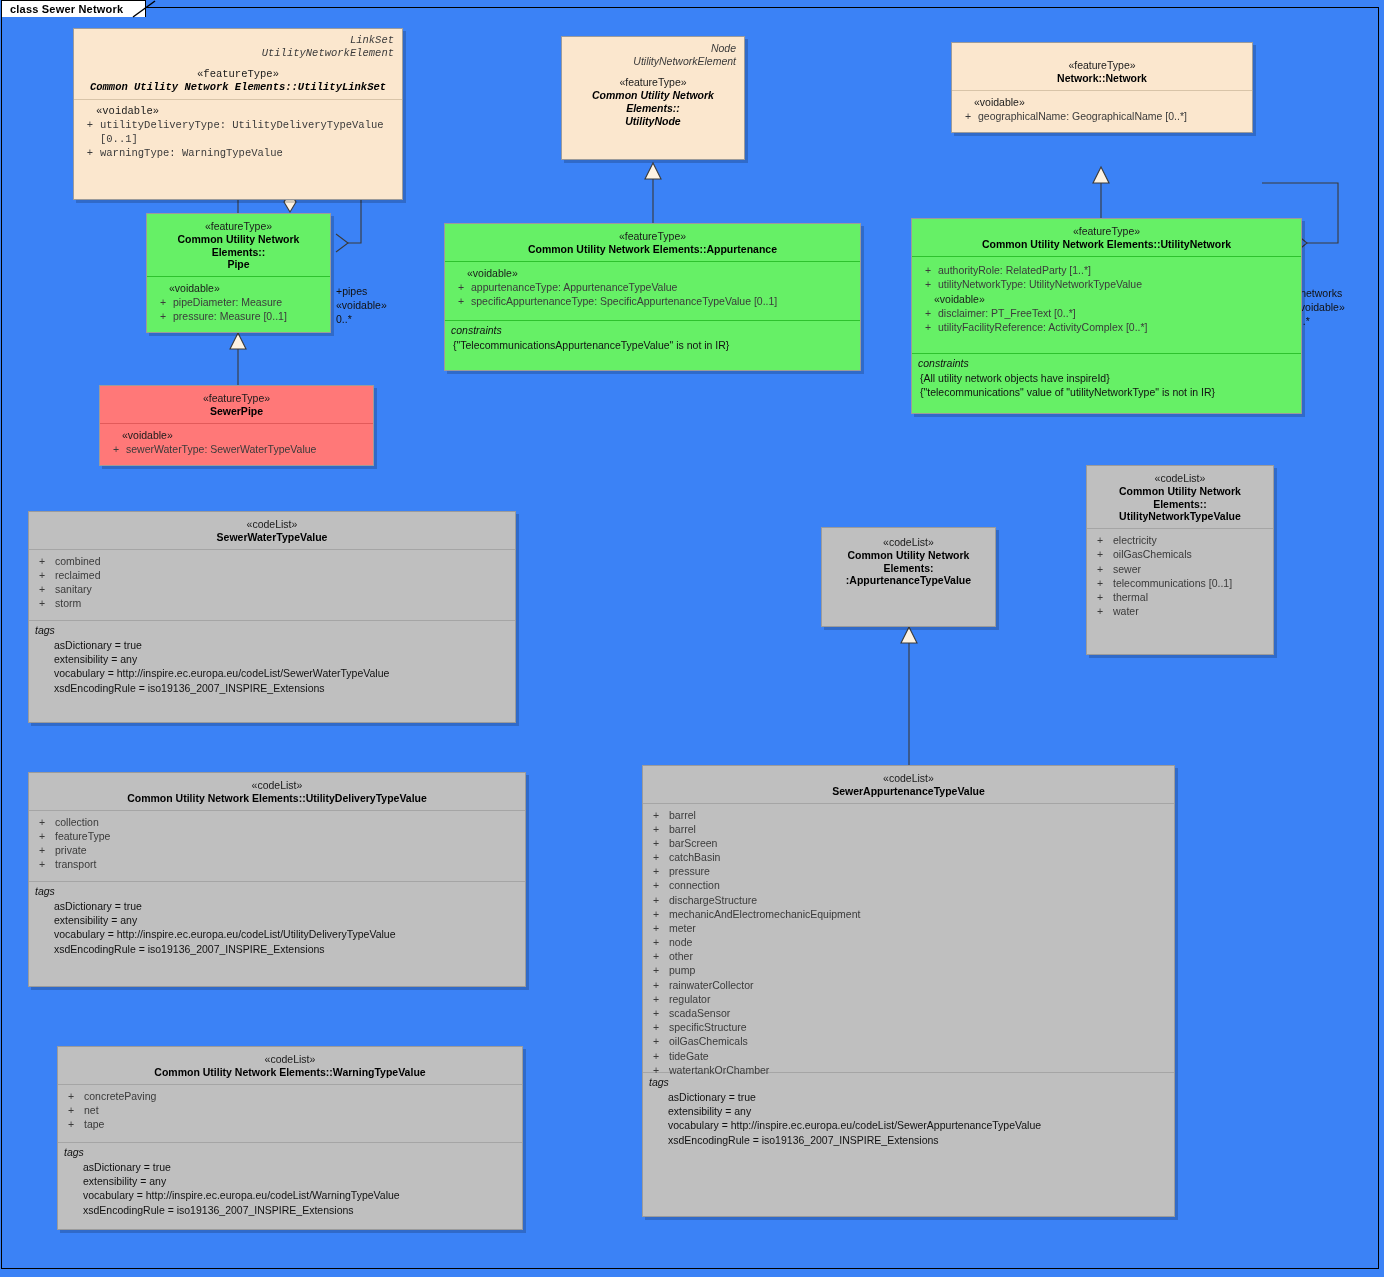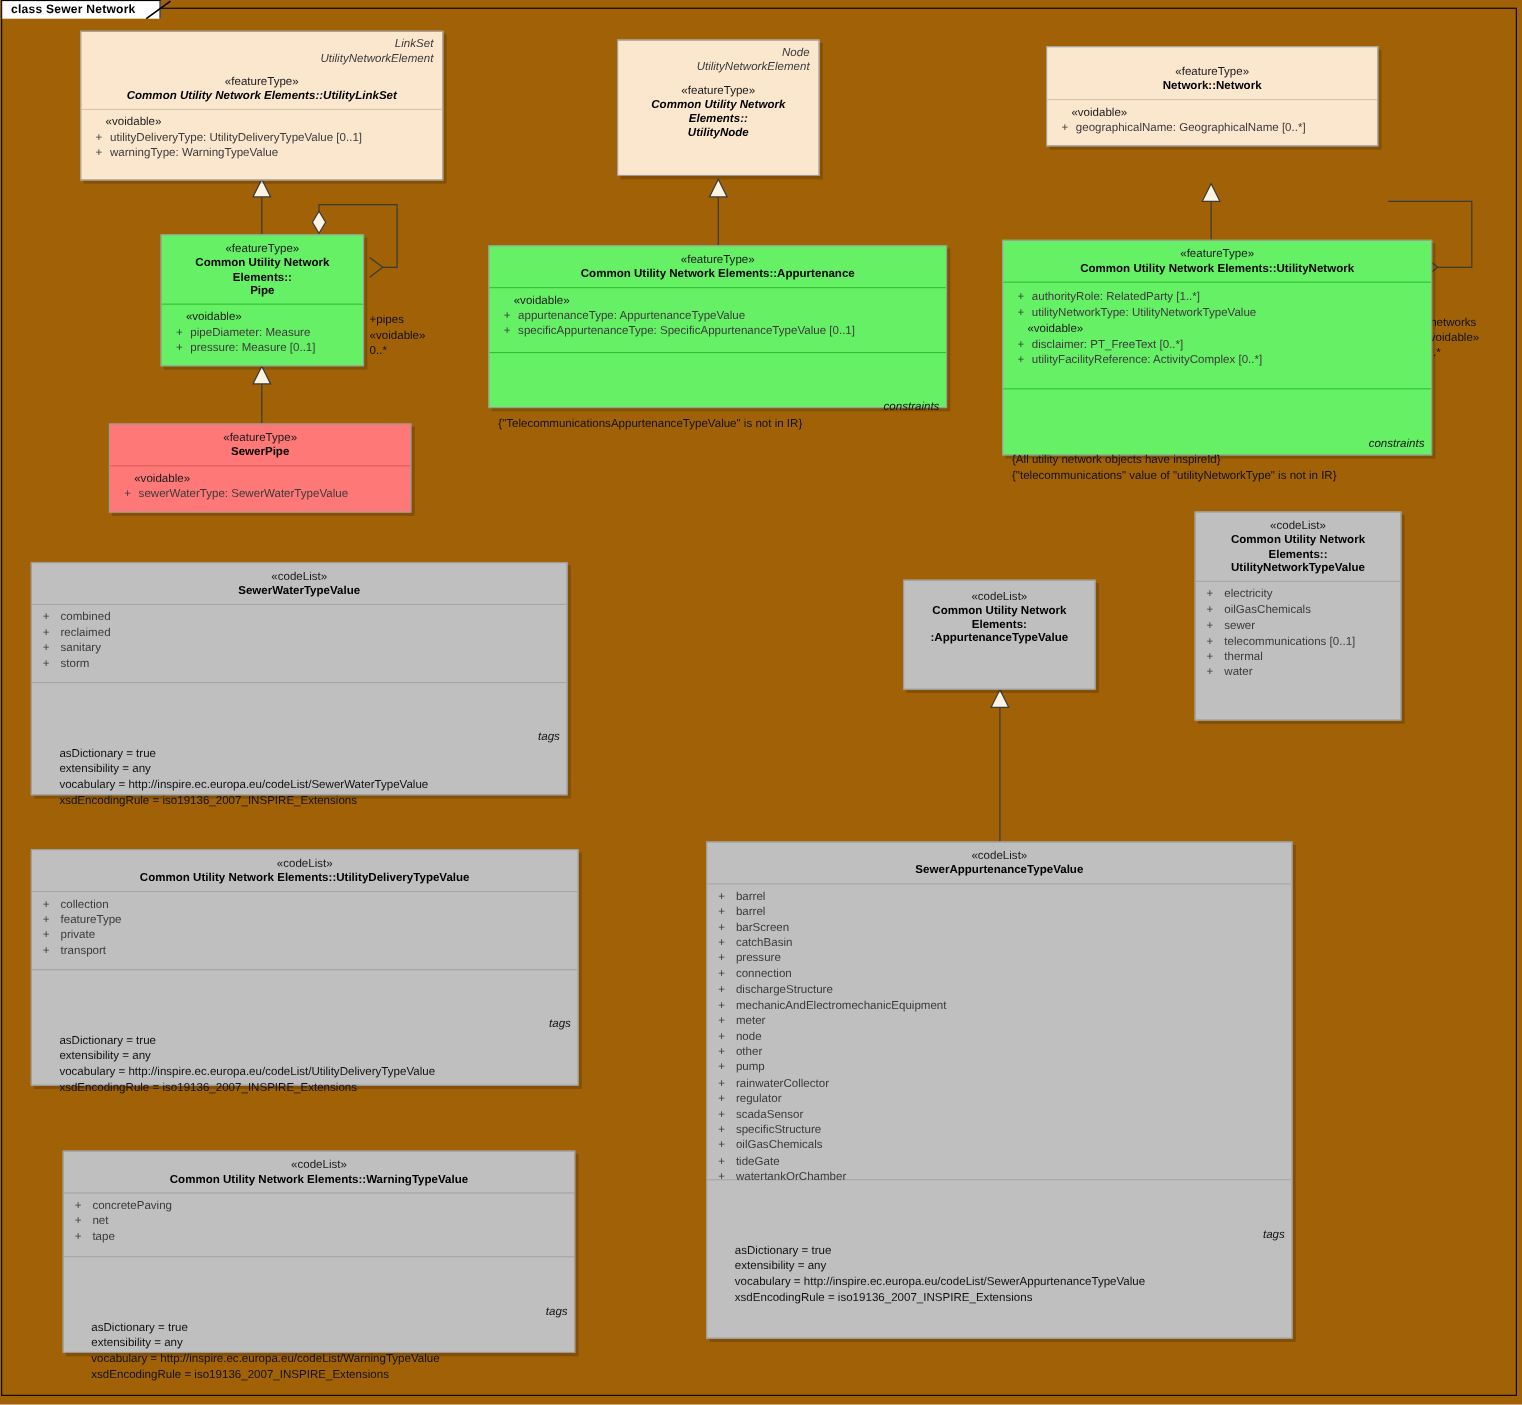--- a/index.html
+++ b/index.html
@@ -1,17 +1,17 @@
 <!DOCTYPE html>
 <html><head>
 <meta charset="utf-8">
 <style>
   html,body{margin:0;padding:0;background:#ffffff;}
   body{font-family:"Liberation Sans","DejaVu Sans",sans-serif;}
-  #canvas{position:relative;width:1384px;height:1277px;background:#a16207;overflow:hidden;}
+  #canvas{position:relative;width:1384px;height:1277px;background:#3b82f6;overflow:hidden;}
 
   
   #frame{position:absolute;left:1px;top:7px;width:1378px;height:1262px;border:1.5px solid #000;box-sizing:border-box;}
   #frame-tab{position:absolute;left:1px;top:0px;height:17px;box-sizing:border-box;
              border:1.5px solid #000;border-bottom:none;background:#fff;
              padding:0 22px 0 8px;display:flex;align-items:center;z-index:5;}
   #frame-tab .ft{font-size:11px;font-weight:bold;color:#000;white-space:nowrap;letter-spacing:.2px;}
   #frame-tab-slash{position:absolute;left:112px;top:0px;width:26px;height:18px;z-index:6;}
 
   
@@ -25,21 +25,21 @@
   .ital{font-style:italic;}
   .ghost{text-align:right;padding:5px 8px 0 8px;line-height:1.25;}
   .ghost div{font-size:10.5px;font-style:italic;color:#3a3a3a;}
   .attrs{padding:5px 6px 6px 6px;}
   .voidlbl{font-size:10.5px;color:#1a1a1a;padding:0 0 1px 16px;}
   .attr{font-size:10.5px;color:#3b3b3b;line-height:1.34;display:flex;}
   .attr .vis{width:20px;flex:0 0 20px;text-align:center;color:#3b3b3b;}
   .attr .txt{flex:1 1 auto;}
   .enum{font-size:10.5px;color:#3b3b3b;line-height:1.35;display:flex;}
   .enum .vis{width:26px;flex:0 0 26px;text-align:center;}
-  .sectlabel{font-size:10.5px;font-style:italic;color:#111;text-align:right;padding:3px 0 2px 0;margin-top:40px;}
+  .sectlabel{font-size:10.5px;font-style:italic;color:#111;text-align:left;padding:3px 0 2px 0;}
   .constraint{font-size:10.5px;color:#111;line-height:1.35;padding-left:2px;}
   .tagline{font-size:10.5px;color:#111;line-height:1.37;margin-left:19px;}
 
   
   .tan{background:#fbe7ce;}
   .tan .sect{border-top-color:#d8c4a8;}
   .green{background:#66f066;}
   .green .sect{border-top-color:#2ec22e;}
   .red{background:#ff7878;}
   .red .sect{border-top-color:#e25a5a;}
@@ -98,21 +98,21 @@
     <div>+pipes</div>
     <div>«voidable»</div>
     <div>0..*</div>
   </div>
   <div class="rolelbl" style="left:1294px;top:255px;">
     <div>+networks</div>
     <div>«voidable»</div>
     <div>0..*</div>
   </div>
 
-  <div class="node tan" style="left:73px;top:28px;width:330px;height:136px;">
+  <div class="node tan" style="left:73px;top:28px;width:330px;height:172px;font-family:Liberation Mono, monospace;">
     <div class="sect">
       <div class="ghost">
         <div>LinkSet</div>
         <div>UtilityNetworkElement</div>
       </div>
       <div class="hdr" style="padding-top:8px;">
         <div class="stereo">«featureType»</div>
         <div class="cname ital">Common Utility Network Elements::UtilityLinkSet</div>
       </div>
     </div>

